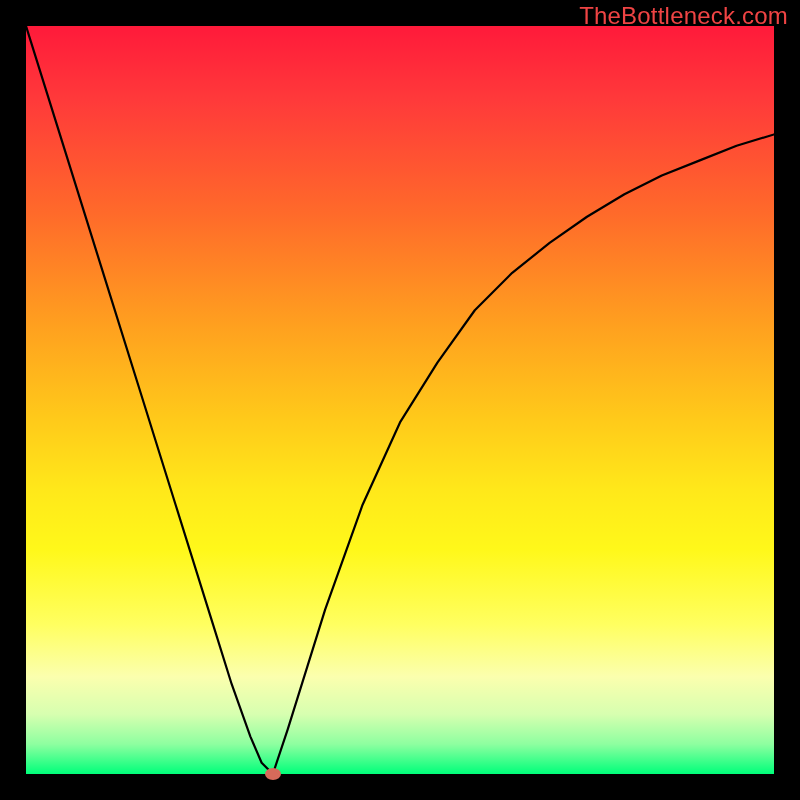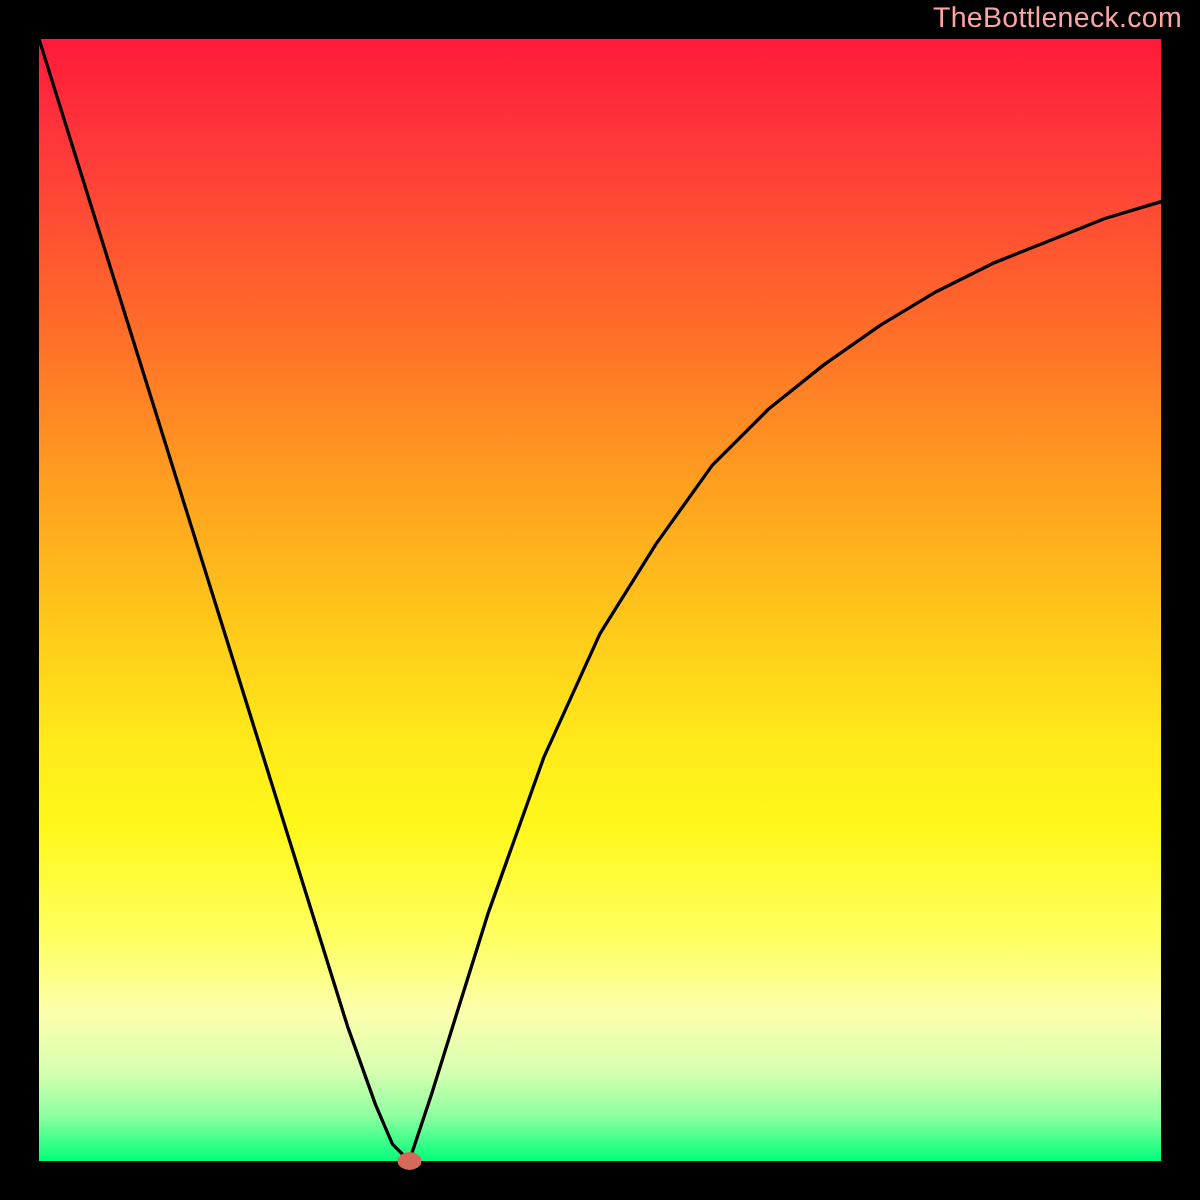--- a/index.html
+++ b/index.html
@@ -36,22 +36,22 @@
       #fbffae 87%,
       #d7ffb0 92%,
       #8effa0 96%,
       #00ff7a 100%
     );
   }
   .watermark {
     position: absolute;
     top: 2px;
     right: 12px;
-    color: #fca5a5;
-    font-size: 19px;
+    color: #ef4444;
+    font-size: 24px;
     font-weight: 500;
     letter-spacing: 0.2px;
     z-index: 10;
   }
   svg.curve {
     position: absolute;
     top: 0;
     left: 0;
     width: 748px;
     height: 748px;

